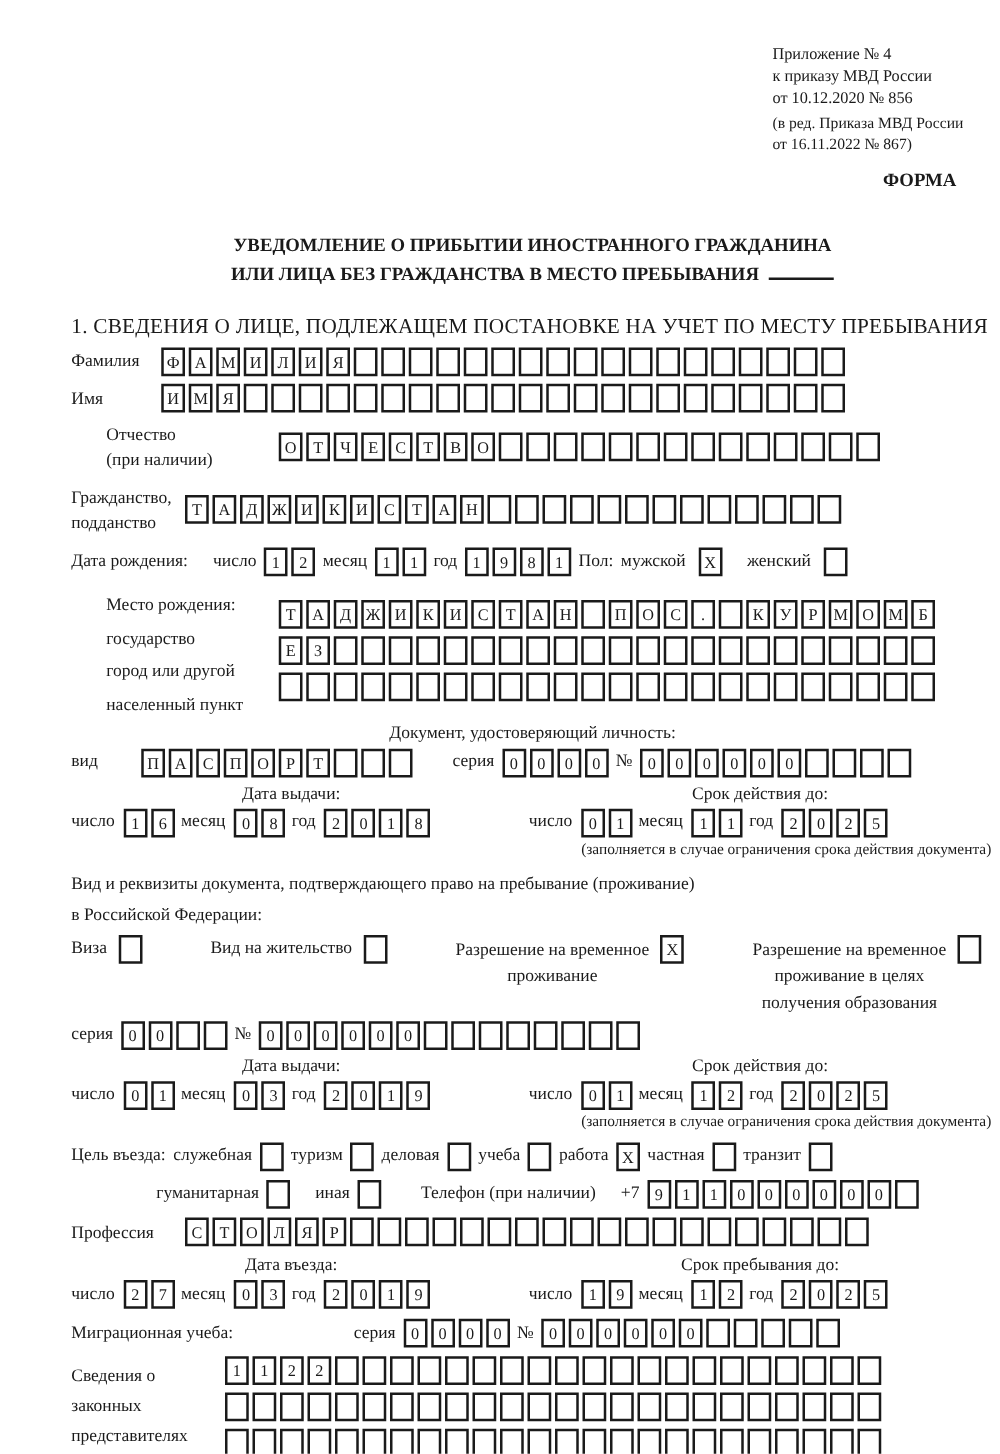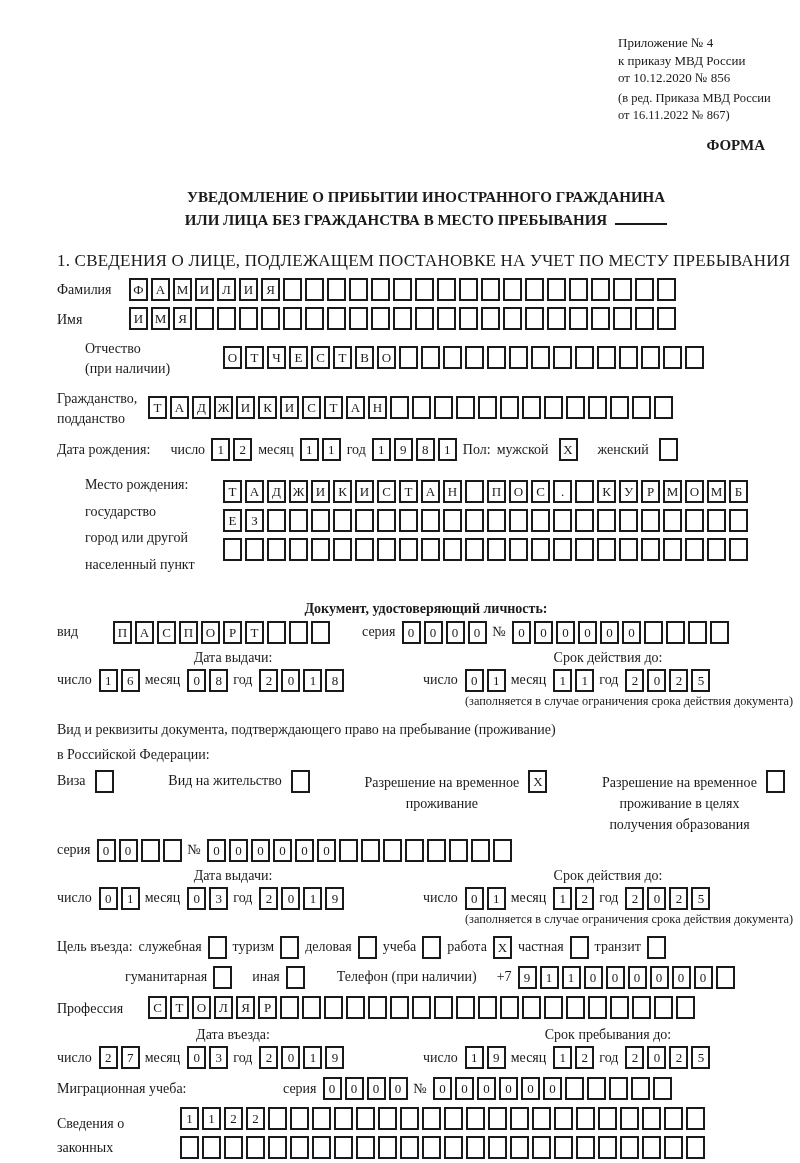--- a/index.html
+++ b/index.html
@@ -19,21 +19,21 @@
   .frow{display:flex;align-items:center;margin-top:6px;font-size:14px;}
   .lbl{flex:none;line-height:1.45;padding-top:3px;}
   .lbl .sub{display:block;}
   .w72{width:72px;} .w91{width:91px;} .w138{width:138px;margin-left:28px;} .w123{width:123px;} .w50{width:50px;} .w160{width:160px;}
   .cells{display:flex;gap:3px;flex:none;}
   .cellrows .cells{margin-bottom:6px;}
   .cell{flex:none;box-sizing:border-box;width:19px;height:23px;border:2px solid #1a1a1a;
         display:flex;align-items:center;justify-content:center;font-size:13px;line-height:1;}
   .checkbox{margin-left:4px;}
 
-  .doc-heading{margin-top:22px;text-align:center;font-weight:bold;font-size:14px;}
+  .doc-heading{margin-top:0;text-align:center;font-weight:normal;font-size:14px;}
 
   .dates-row{display:flex;margin-top:6px;font-size:14px;}
   .date-col{flex:none;}
   .date-col .date-heading{text-align:center;margin-bottom:3px;}
   .date-left{width:352px;}
   .date-right{width:370px;margin-left:14px;}
   .date-line{display:flex;align-items:center;gap:5px;}
   .date-line .dlbl{margin-right:2px;}
   .date-note{font-size:12.3px;text-align:right;margin-top:2px;}
 

